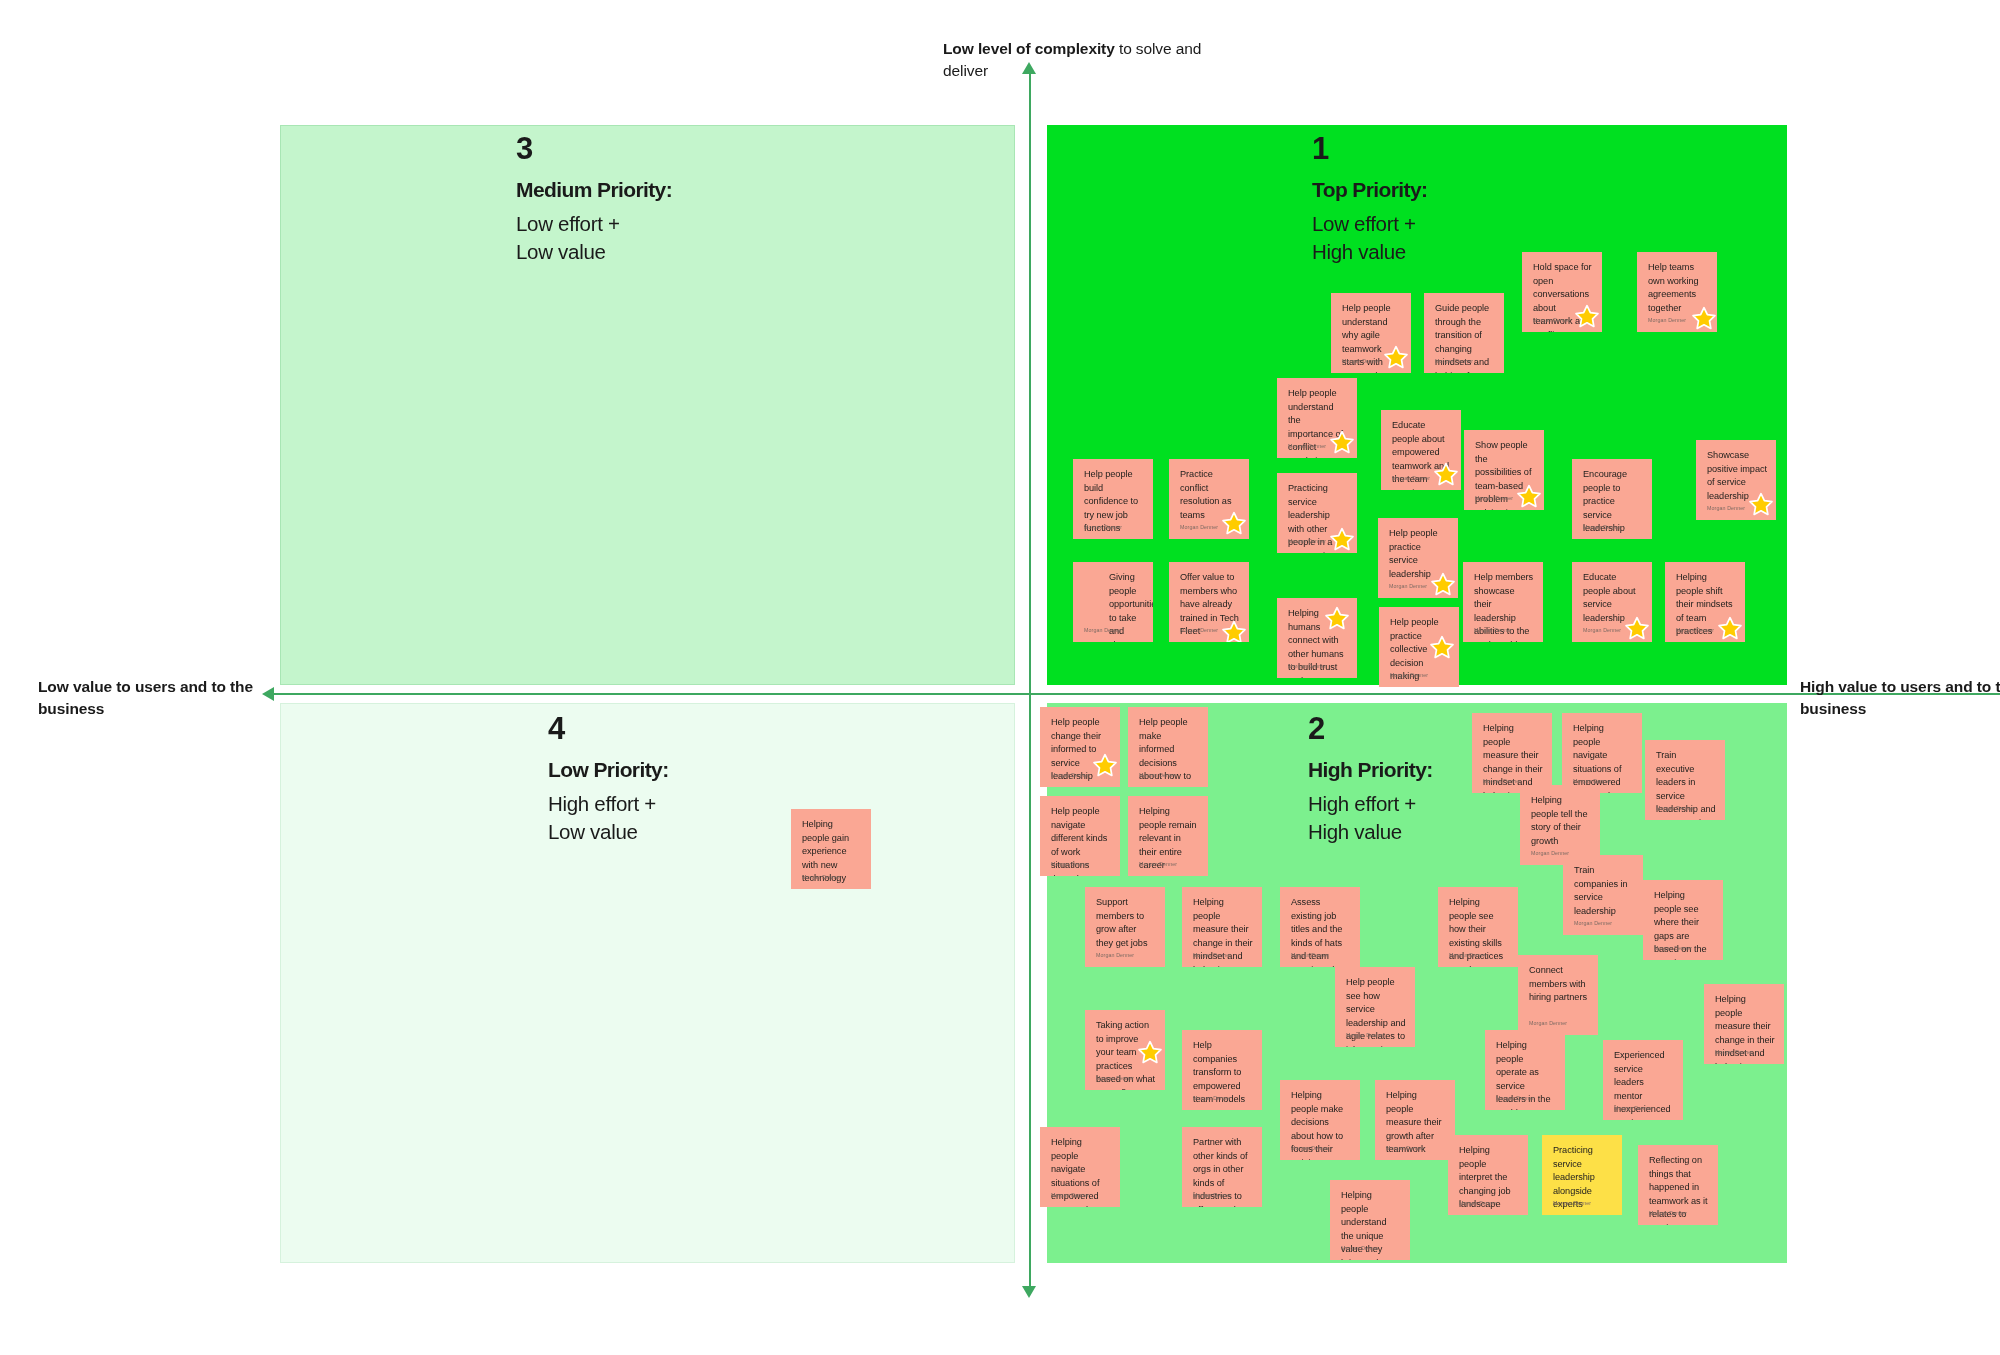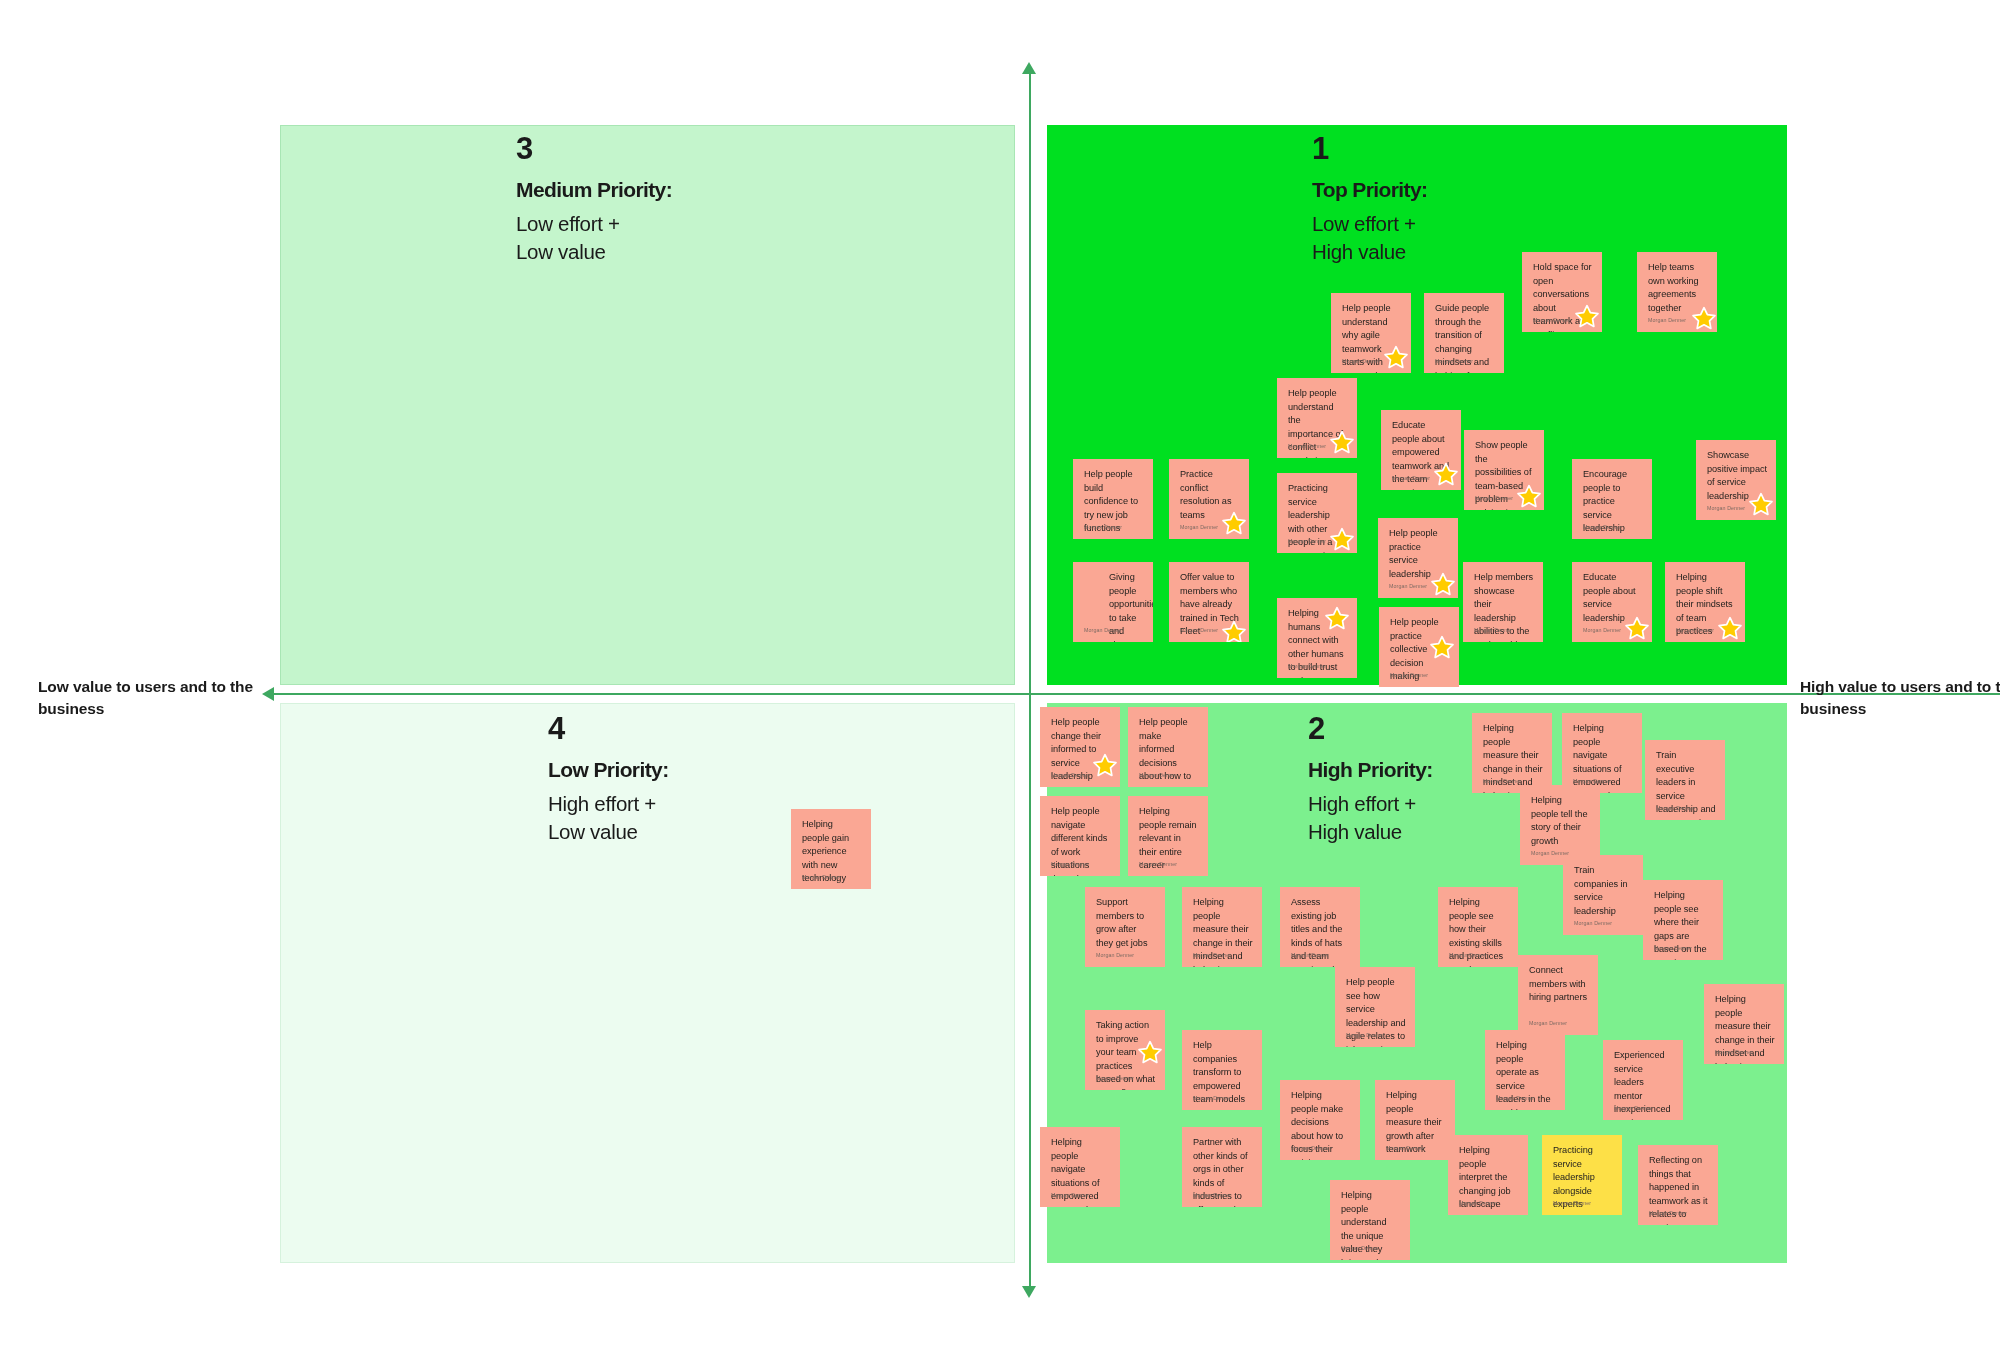--- a/index.html
+++ b/index.html
@@ -59,20 +59,24 @@
 <body>
 
 <div class="board">
 
   <div class="axis-v"></div>
   <div class="axis-h"></div>
   <div class="arrow arrow-up"></div>
   <div class="arrow arrow-down"></div>
   <div class="arrow arrow-left"></div>
 
+  <div class="axis-label al-top">
+    <b>Low level of complexity</b>
+    <span>to solve and deliver</span>
+  </div>
   <div class="axis-label al-left">Low value to users and to the business</div>
   <div class="axis-label al-right">High value to users and to the business</div>
 
   <div class="quad q3"></div>
   <div class="quad q1"></div>
   <div class="quad q4"></div>
   <div class="quad q2"></div>
 
   <div class="quad-head-abs head-q3">
     <div class="q-num">3</div>

